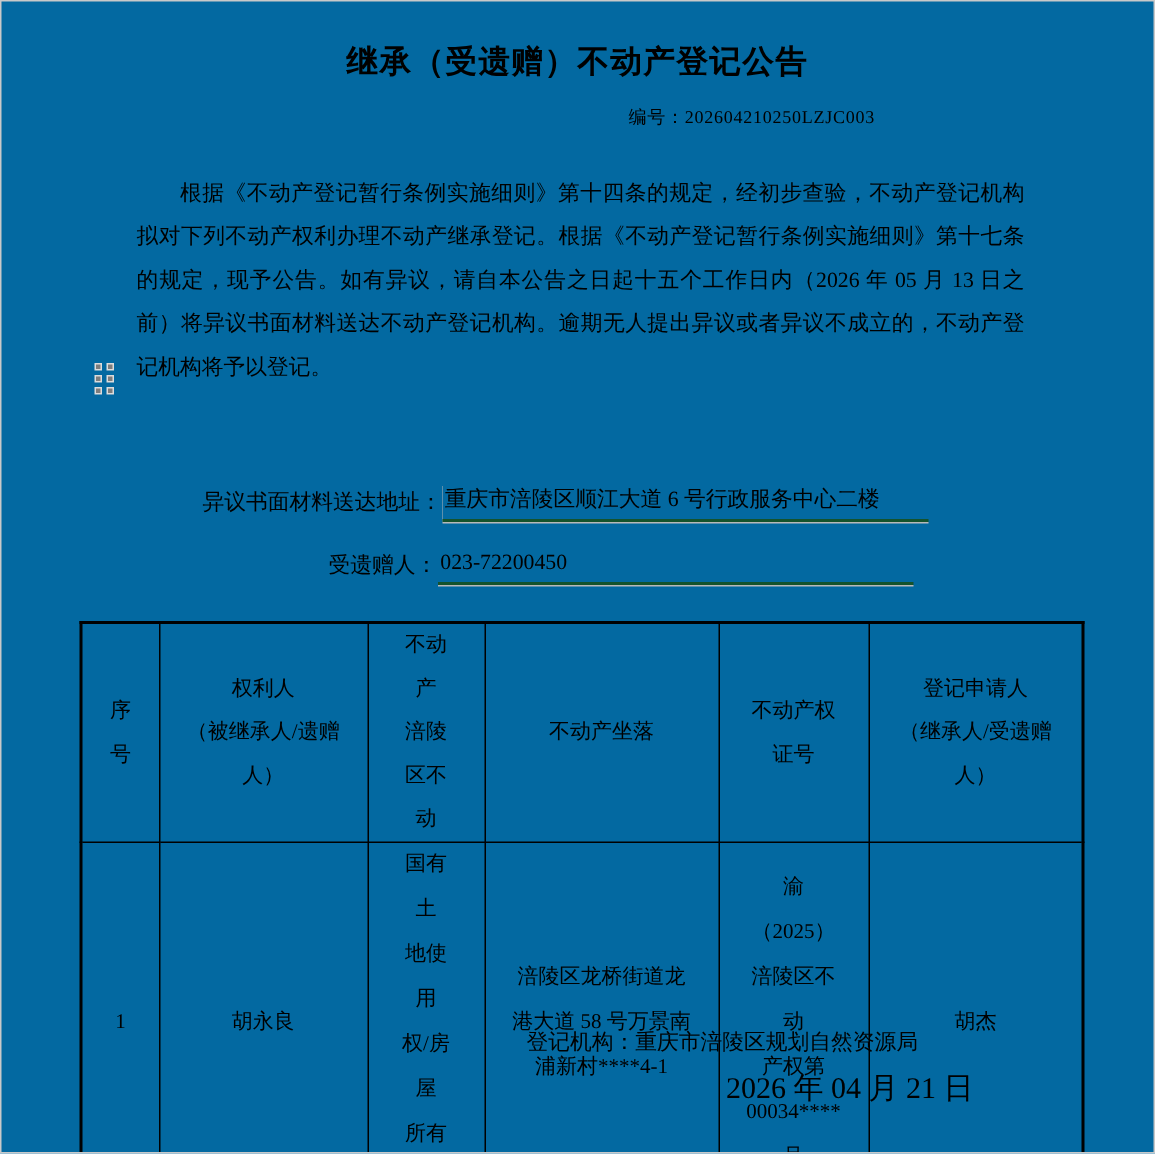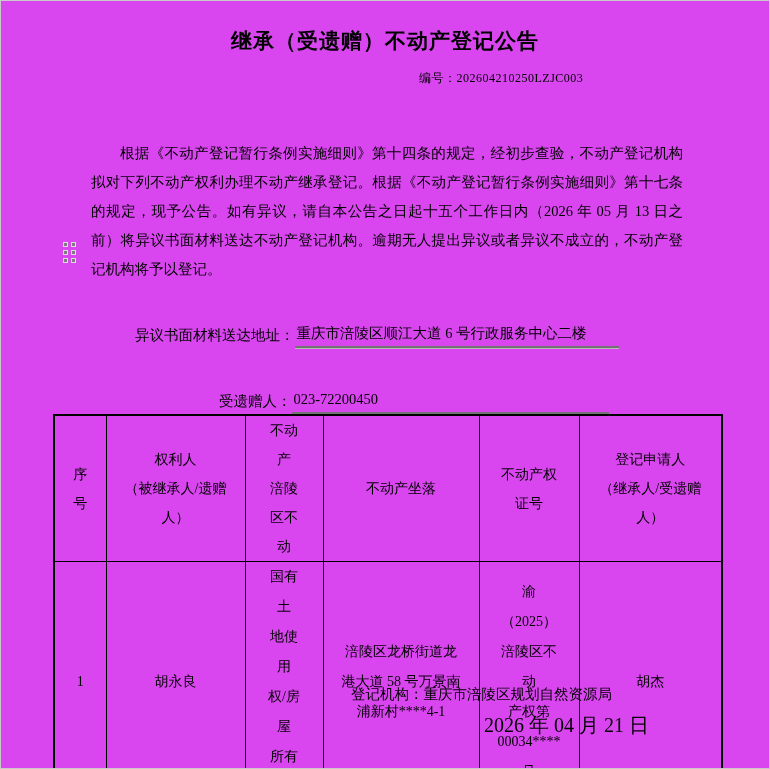--- a/index.html
+++ b/index.html
@@ -1,38 +1,38 @@
 <!DOCTYPE html>
 <html><head>
 <meta charset="utf-8">
 <style>
   * { margin:0; padding:0; box-sizing:border-box; }
   html,body { background:#ffffff; }
   .page {
     position:relative;
     width:770px; height:769px;
-    background:#d946ef;
+    background:#0369a1;
     border:1px solid #c9c9c9;
     color:#000000;
     font-family:"Liberation Serif","DejaVu Serif",serif;
     overflow:hidden;
   }
   .title {
     position:absolute; top:26px; left:0; width:100%;
     text-align:center;
     font-size:21px; font-weight:bold; letter-spacing:1px;
   }
   .doc-number {
     position:absolute; top:69px; left:418px;
     font-size:12px; letter-spacing:0.5px;
   }
   .body-paragraph {
     position:absolute; top:114px; left:90px; width:592px;
     font-size:14.5px; line-height:29px;
-    text-align:justify; text-indent:2em;margin-top:24px;
+    text-align:justify; text-indent:2em;
   }
   .drag-handle {
     position:absolute; left:63px; top:242px;
     width:12px; height:20px;
     display:grid;
     grid-template-columns:3px 3px;
     grid-template-rows:3px 3px 3px;
     column-gap:5px; row-gap:5px;
     cursor:grab;
   }
@@ -45,25 +45,25 @@
     position:absolute;
     font-size:14.5px; line-height:20px;
     white-space:nowrap;
   }
   .address-line { top:322px; left:134px; }
   .phone-line   { top:364px; left:218px; }
   .field-label { display:inline-block; vertical-align:bottom; padding-bottom:3px; }
   .field-value {
     display:inline-block; vertical-align:bottom;
     padding:0 2px 3px 2px;
-    border-bottom:2px solid #737373;
+    border-bottom:2px solid #14532d;
     box-shadow:0 1px 0 #b9b9b9;
   }
   .address-line .field-value { min-width:324px; }
-  .phone-line   .field-value { min-width:317px;margin-top:24px; }
+  .phone-line   .field-value { min-width:317px; }
   .doc-table {
     position:absolute; top:413px; left:52px;
     border-collapse:collapse; table-layout:fixed;
     border:2px solid #000000;
   }
   .doc-table th, .doc-table td {
     border:1px solid #000000;
     text-align:center; vertical-align:middle;
     font-weight:normal;
     font-size:14px;

